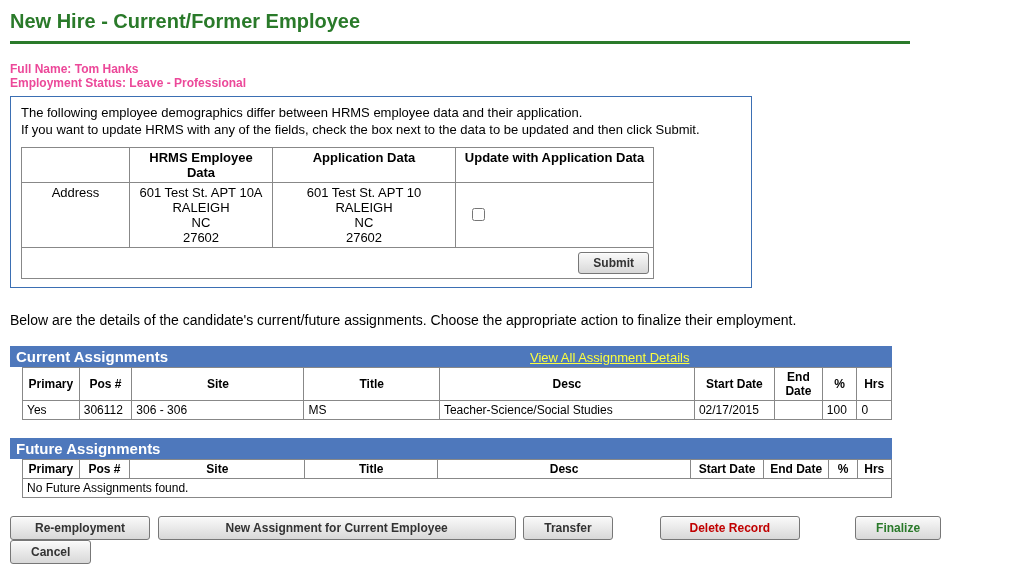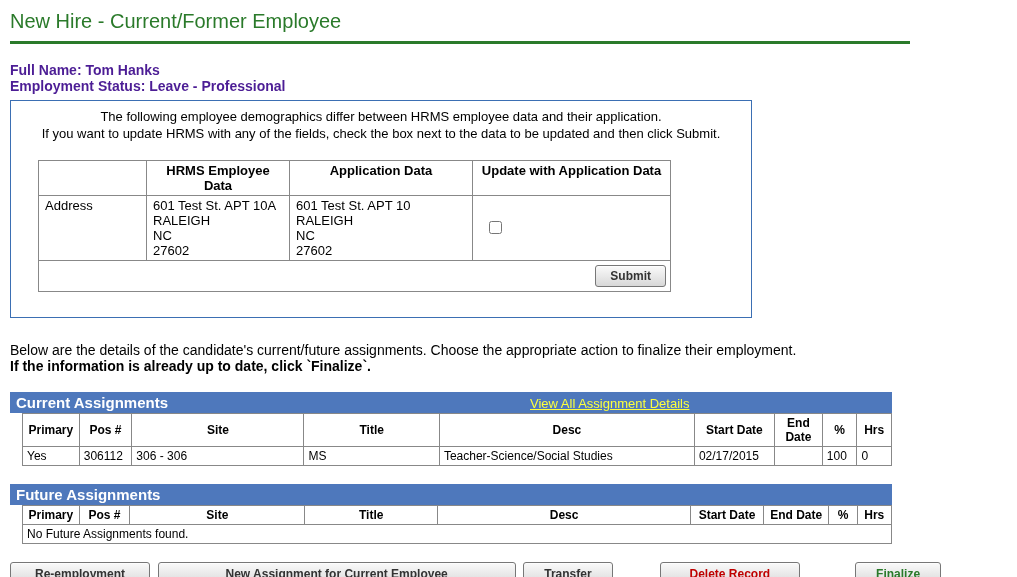--- a/index.html
+++ b/index.html
@@ -5,60 +5,59 @@
   body {
     font-family: Arial, Helvetica, sans-serif;
     font-size: 13px;
     color: #000;
     background: #fff;
     margin: 0;
     padding: 10px;
   }
   .page-title {
     color: #2a7a2a;
-    font-weight: normal;
+    font-weight: bold;
     font-size: 20px;
     margin: 0 0 8px 0;
   }
   .hr-line {
     height: 3px;
     background: #2a7a2a;
     border: none;
     margin: 0 0 18px 0;
     width: 900px;
   }
   .info-block {
-    color: #4c1d95;
-    font-weight: bold;
-    font-size: 14px;
+    color: #ec4899;
+    font-weight: bold;
+    font-size: 12px;
     margin-bottom: 6px;
   }
   .info-block span { display:inline; }
   .compare-box {
     border: 1px solid #3b6fb3;
     padding: 8px 10px 8px 10px;
     width: 720px;
     margin-bottom: 24px;
   }
   .compare-text {
     font-size: 13px;
     margin-bottom: 8px;
     line-height: 1.3;
-    text-align: center;
   }
   table.cmp {
     border-collapse: collapse;
-    margin: 17px;
+    margin: 0;
     padding-left: 44px;
   }
   table.cmp td, table.cmp th {
     border: 1px solid #888;
     padding: 2px 6px;
     font-size: 13px;
-    text-align: left;
+    text-align: center;
     vertical-align: top;
   }
   table.cmp th {
     font-weight: bold;
     text-align: center;
   }
   table.cmp .addr-cell { width: 130px; }
   table.cmp .btnrow td { text-align: right; padding: 4px; }
   .submit-btn, .action-btn {
     background: #e6e6e6;
@@ -172,21 +171,20 @@
       <td colspan="4">
         <button class="submit-btn">Submit</button>
       </td>
     </tr>
   </tbody>
     </table>
 </div>
 
 <div class="note-block">
   <span>Below are the details of the candidate's current/future assignments. Choose the appropriate action to finalize their employment.</span><br>
-  <span class="emph">If the information is already up to date, click `Finalize`.</span>
 </div>
 
 <div class="assign-wrap">
   <div class="section-bar">
     <span>Current Assignments</span>
     <span style="position:absolute; left:520px;">
       <a class="link">View All Assignment Details</a>
     </span>
   </div>
   <table class="data">

